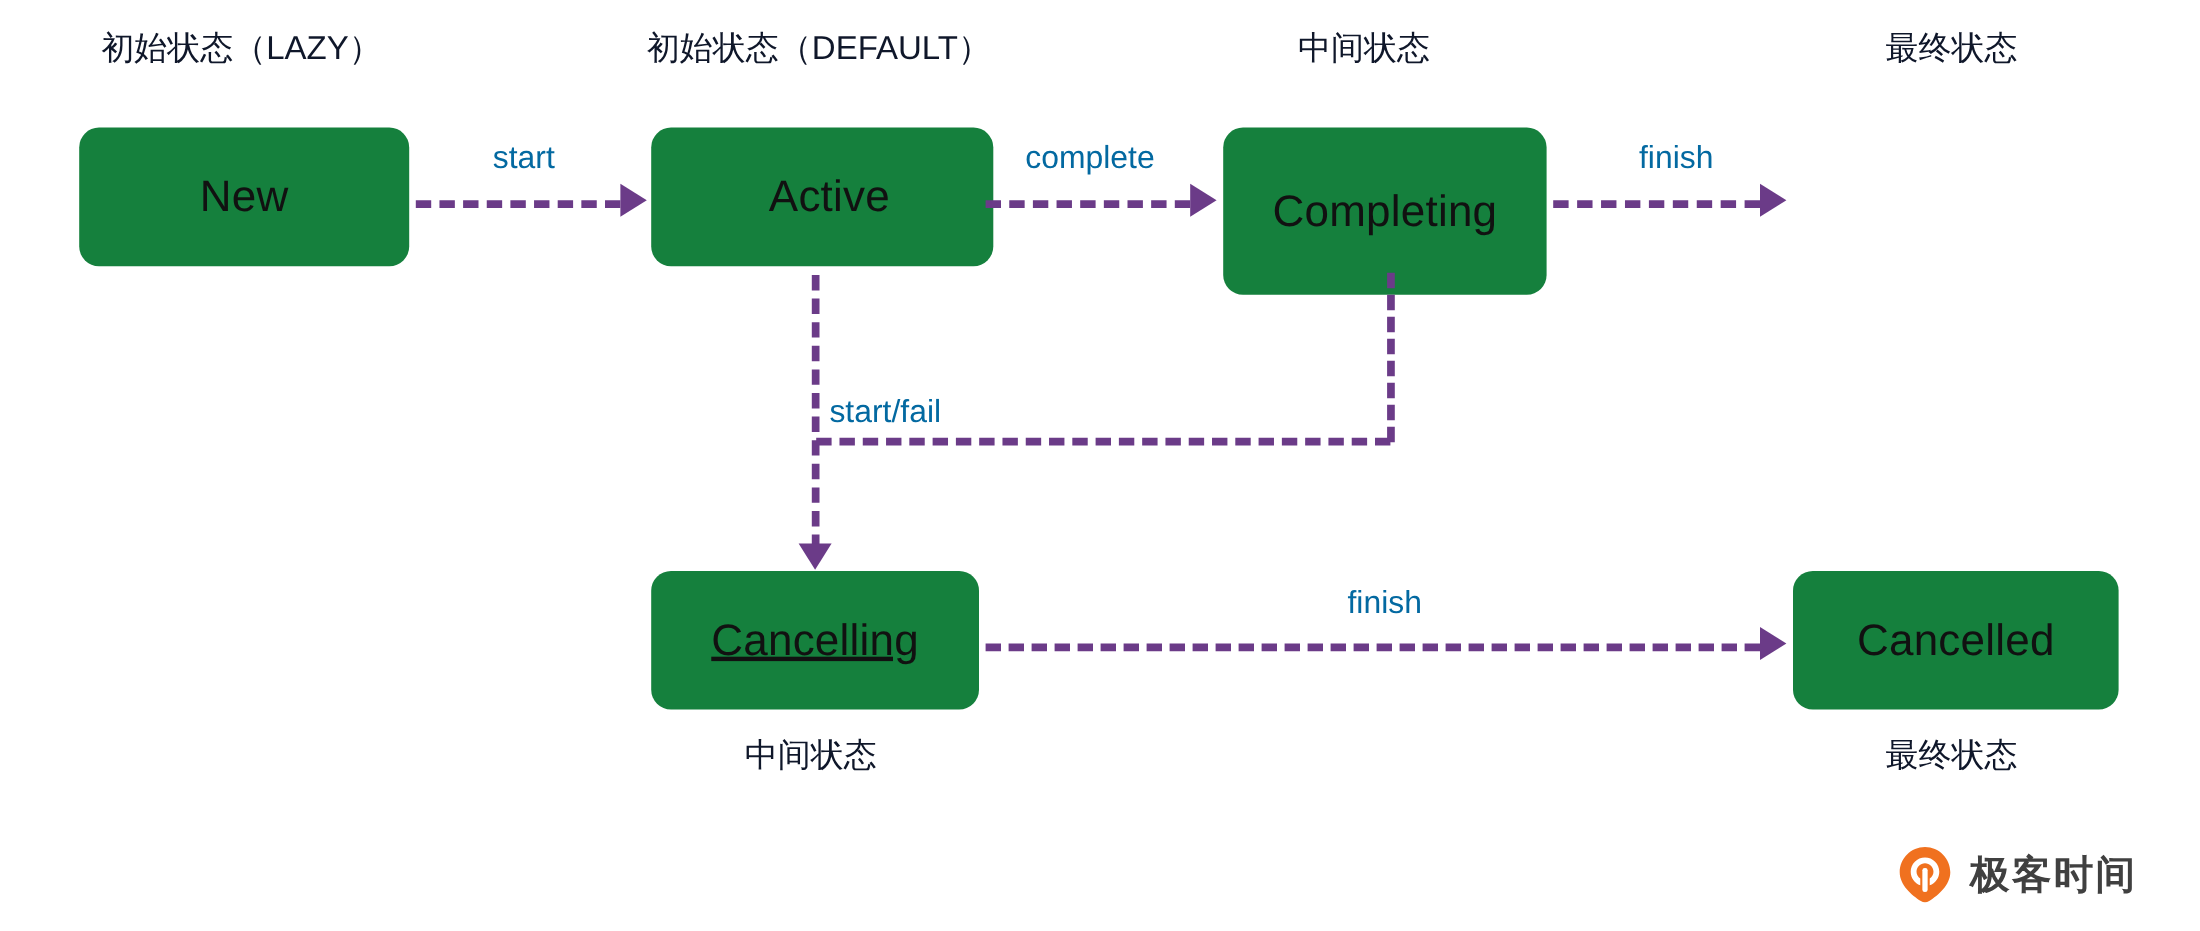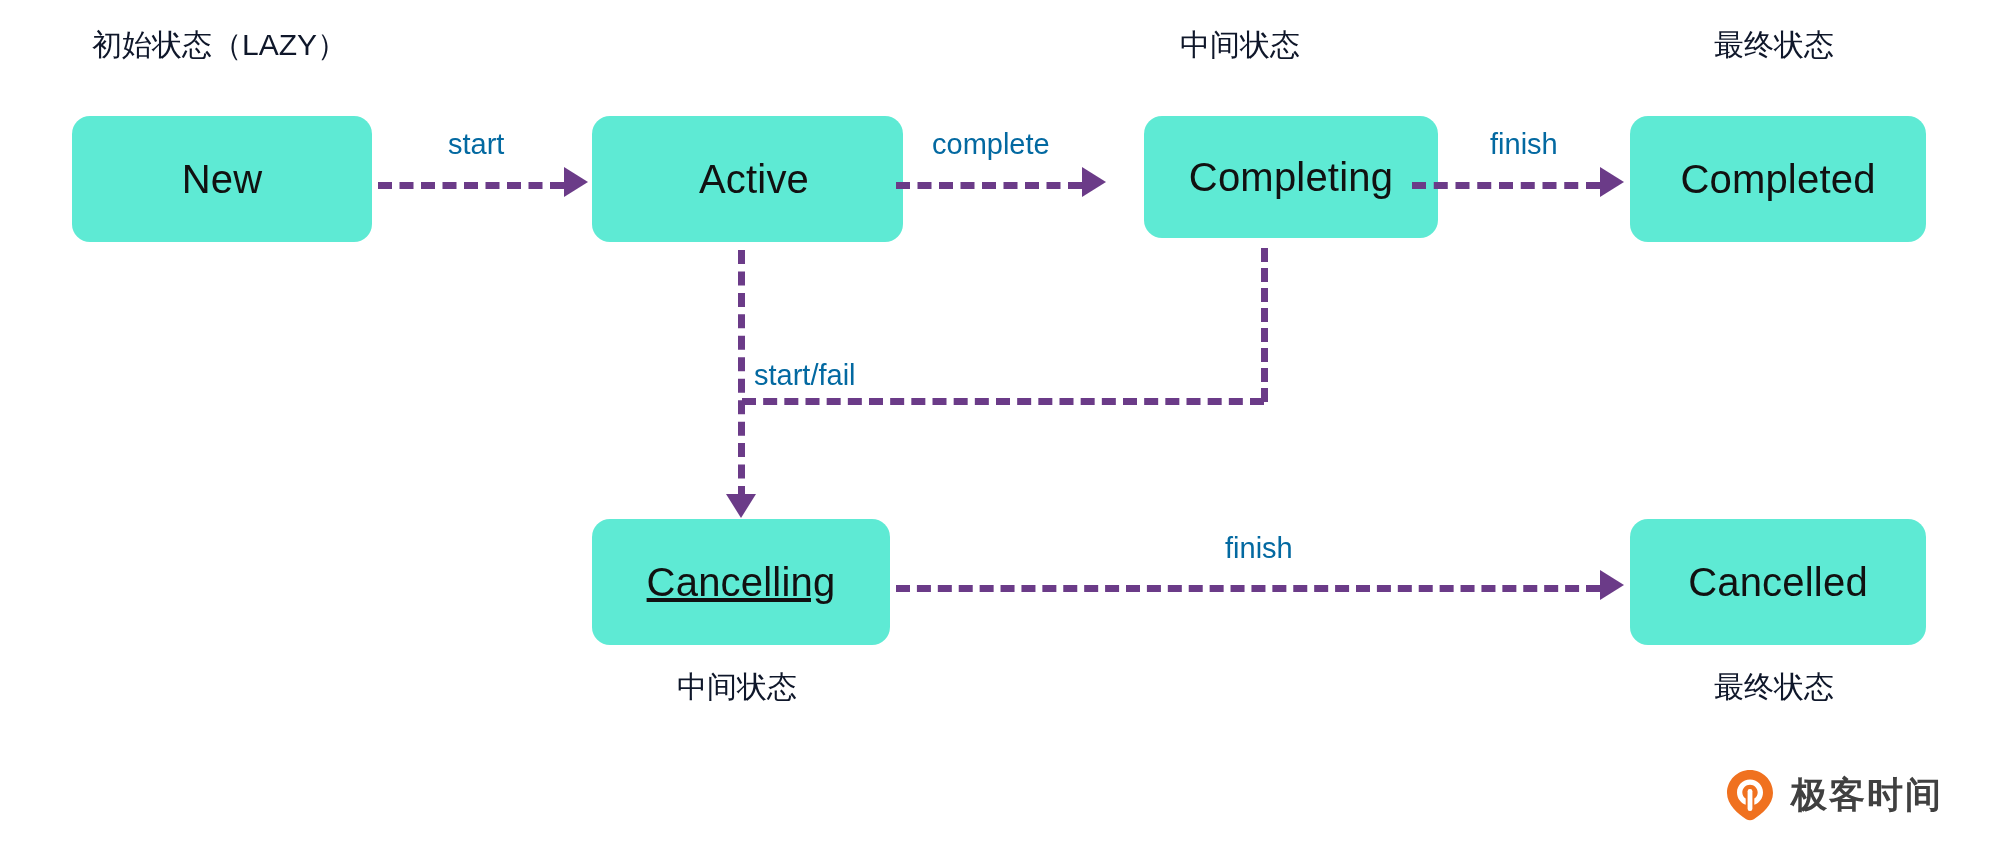--- a/index.html
+++ b/index.html
@@ -14,21 +14,21 @@
     position: relative;
     width: 2000px;
     height: 846px;
     background: #ffffff;
     overflow: hidden;
   }
 
   
   .node {
     position: absolute;
-    background: #5eead4;
+    background: #15803d;
     border-radius: 18px;
     display: flex;
     align-items: center;
     justify-content: center;
     color: #111111;
     font-size: 40px;
     font-weight: 400;
     letter-spacing: 0.2px;
     line-height: 1;
     white-space: nowrap;
@@ -101,36 +101,36 @@
     white-space: nowrap;
   }
 </style>
 </head>
 <body>
 
 <div id="canvas">
 
   <div class="caption" style="left:92px; top:30px;">初始状态（LAZY）</div>
 
+  <div class="caption" style="left:588px; top:30px;">初始状态（DEFAULT）</div>
 
   <div class="caption" style="left:1180px; top:30px;">中间状态</div>
 
   <div class="caption" style="left:1714px; top:30px;">最终状态</div>
 
   <div class="caption" style="left:677px; top:672px;">中间状态</div>
 
   <div class="caption" style="left:1714px; top:672px;">最终状态</div>
 
   <div class="node" style="left:72px; top:116px; width:300px; height:126px;">New</div>
 
   <div class="node" style="left:592px; top:116px; width:298px; height:126px;padding-left:13px;">Active</div>
 
-  <div class="node" style="left:1112px; top:116px; width:294px; height:122px;margin-left:32px;">Completing</div>
+  <div class="node" style="left:1112px; top:116px; width:294px; height:152px;">Completing</div>
 
-  <div class="node" style="left:1630px; top:116px; width:296px; height:126px;">Completed</div>
 
   <div class="node" style="left:592px; top:519px; width:298px; height:126px;text-decoration:underline;">Cancelling</div>
 
   <div class="node" style="left:1630px; top:519px; width:296px; height:126px;">Cancelled</div>
 
   <div class="seg-h" style="left:378px; top:182px; width:186px;"></div>
   <div class="arrow-right" style="left:564px; top:167px;"></div>
   <div class="edge-label" style="left:448px; top:130px;">start</div>
 
   <div class="seg-h" style="left:896px; top:182px; width:186px;"></div>

